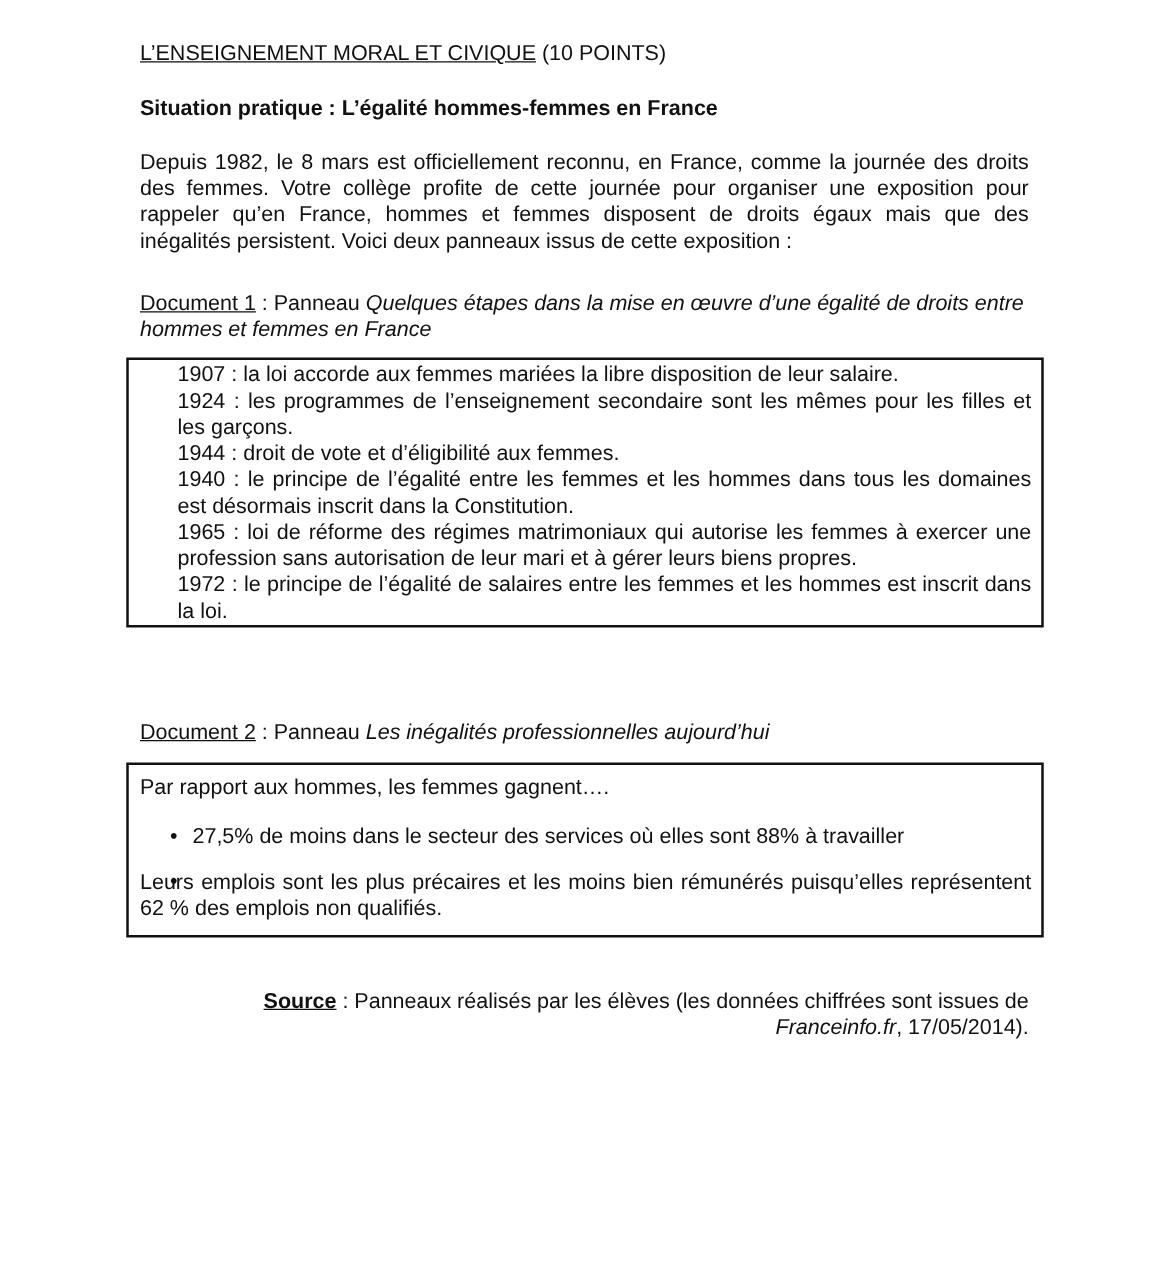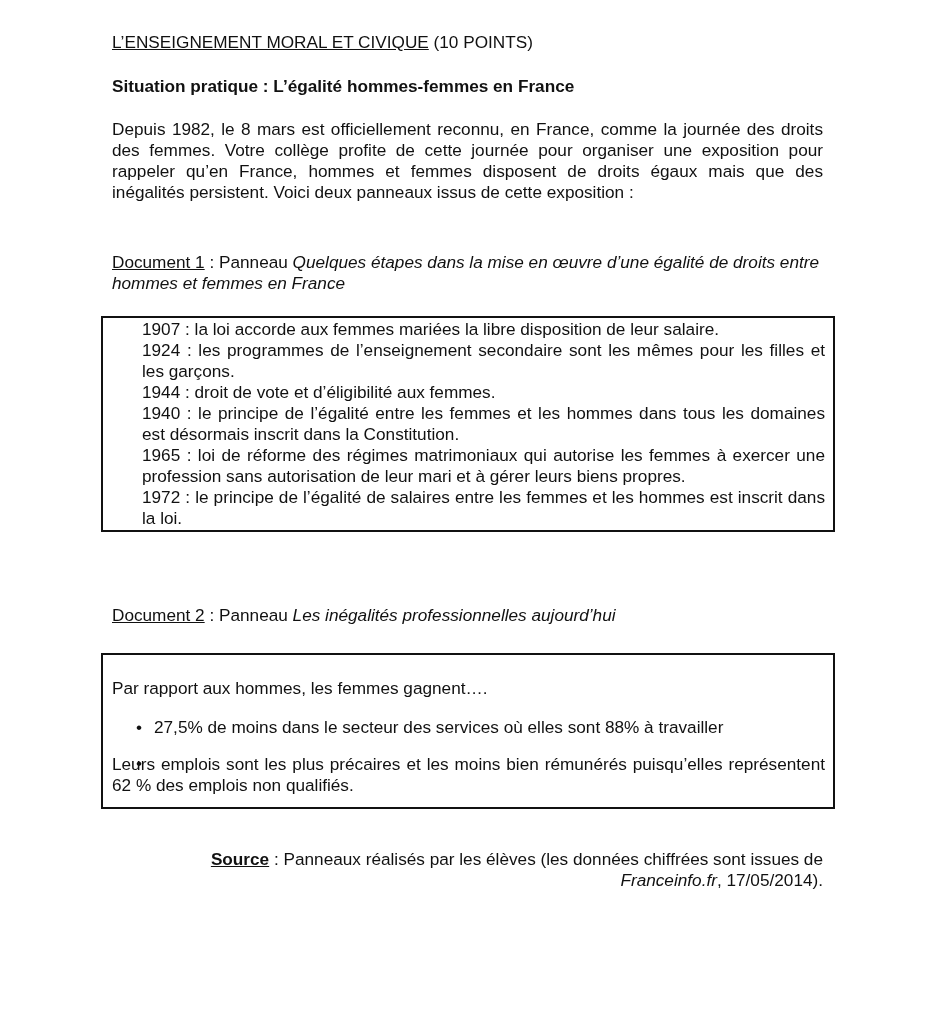--- a/index.html
+++ b/index.html
@@ -7,32 +7,32 @@
       width: 933px; height: 1024px; position: relative; overflow: hidden;
       font-family: "Liberation Sans", sans-serif; color: #111111;
       font-size: 17.2px; line-height: 21px;
     }
     .page { position: absolute; left: 112px; top: 32px; width: 711px; }
     .title { text-align: justify; text-align-last: left; margin: 0; }
     .title .u { text-decoration: underline; }
     .title-line1 { display: block; text-align: justify; text-align-last: justify; }
     .subtitle { font-weight: bold; margin-top: 23px; }
     .intro { margin-top: 22px; text-align: justify; }
-    .doc-heading { margin-top: 49px; }
+    .doc-heading { margin-top: 29px; }
     .doc-heading .u { text-decoration: underline; }
     .doc-heading i { font-style: italic; }
     .box {
       border: 2px solid #111; box-sizing: border-box;
       margin-left: -11px; width: 734px;
       padding: 1px 8px 1px 9px; text-align: justify;
     }
-    .box1 { margin-top: 22px; padding-left: 39px; }
+    .box1 { margin-top: 12px; padding-left: 39px; }
     .box1 .line { display: block; }
     .doc2-heading { margin-top: 73px; }
-    .box2 { margin-top: 27px; padding: 23px 8px 11px 9px; }
+    .box2 { margin-top: 14px; padding: 7px 8px 11px 9px; }
     .box2 ul { margin: 18px 0 16px 0; padding-left: 42px; }
     .box2 li { margin-bottom: 15px; list-style: none; position: relative; }
     .box2 li .bullet { position: absolute; left: -18px; top: 0; }
     .box2 li:last-child { margin-bottom: 0; }
     .source { margin-top: 40px; text-align: right; padding-left: 40px; }
     .source .lbl { font-weight: bold; text-decoration: underline; }
     .source i { font-style: italic; }
   </style>
 </head>
 <body>

